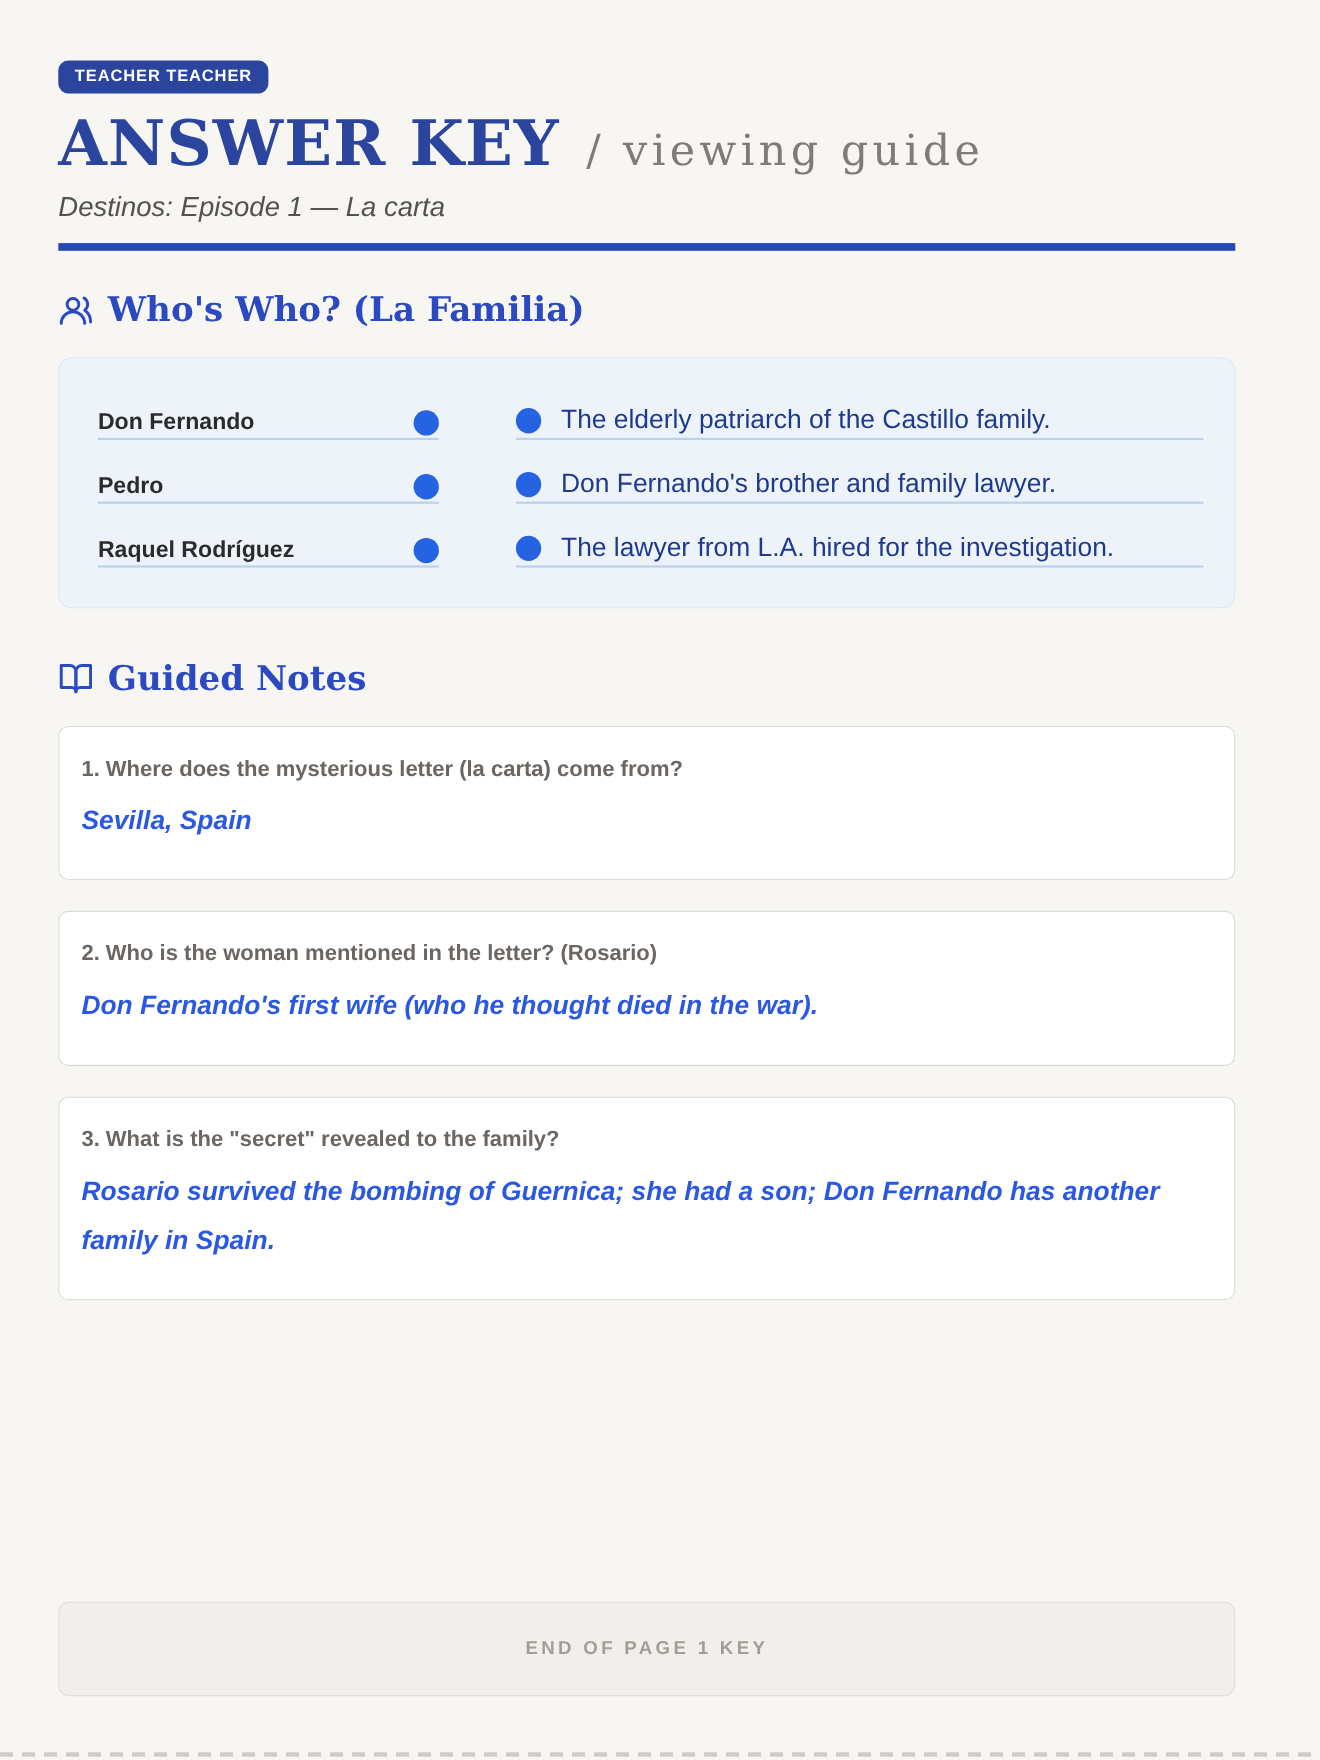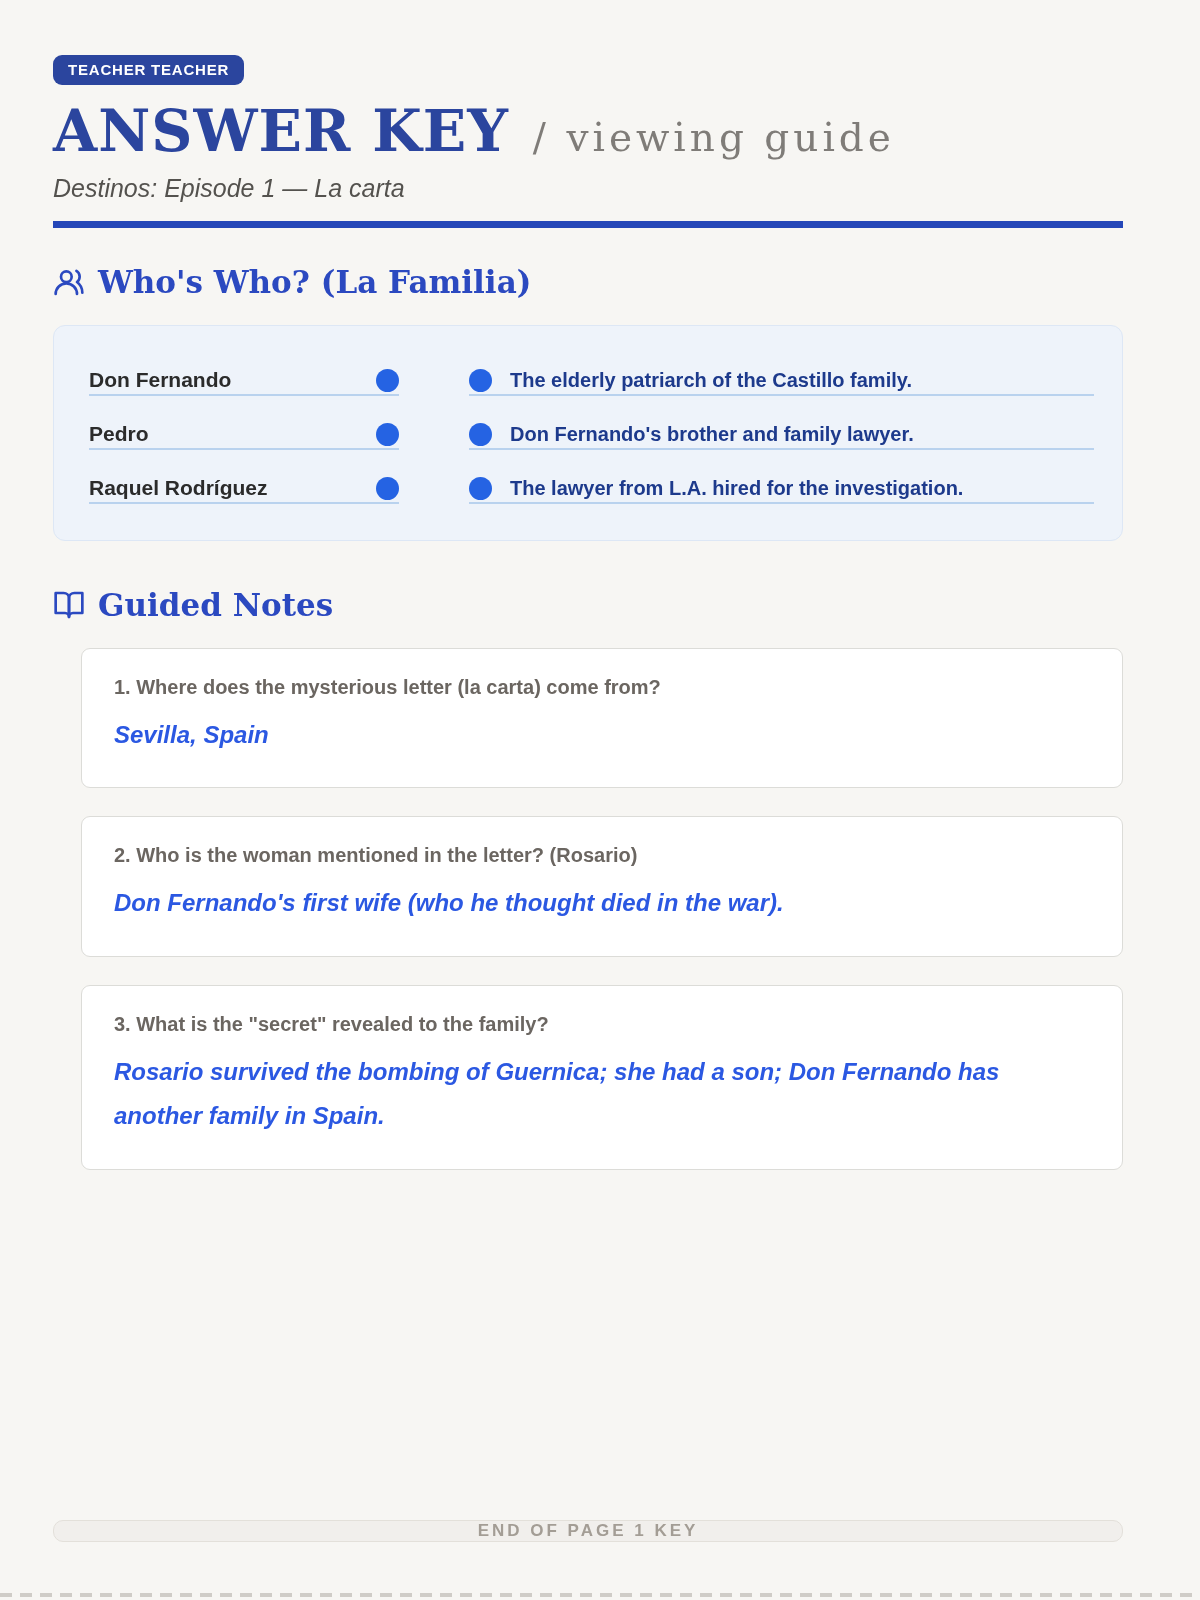--- a/index.html
+++ b/index.html
@@ -119,38 +119,37 @@
     padding-bottom:2px;
   }
   .match-left{justify-content:space-between;}
   .match-right{justify-content:flex-start;gap:18px;}
   .match-name{
     font-size:21px;
     font-weight:bold;
     color:var(--name-dark);
   }
   .match-answer{
-    font-size:20px;
-    font-weight:bold;
+    font-size:24px;
+    font-weight:normal;
     color:var(--match-answer-navy);
   }
   .dot{
     width:23px;height:23px;
     border-radius:50%;
     background:var(--dot-blue);
     flex:0 0 auto;
   }
   
   .note-card{
     margin-top:25px;
     background:var(--card-bg);
     border:1px solid var(--card-border);
     border-radius:9px;
-    padding:27px 32px 30px;
-    margin-left:28px;
+    padding:27px 20px 30px;
   }
   .note-card + .note-card{margin-top:28px;}
   .note-question{
     font-size:20px;
     font-weight:bold;
     color:var(--question-gray);
   }
   .note-answer{
     margin-top:14px;
     font-size:24px;
@@ -159,21 +158,21 @@
     color:var(--note-answer-blue);
     line-height:1.85;
   }
   
   .footer-bar{
     margin-top:auto;
     margin-bottom:58px;
     background:var(--footer-bg);
     border:1px solid var(--footer-border);
     border-radius:10px;
-    padding:0 0;
+    padding:32px 0;
     text-align:center;
     font-size:17px;
     font-weight:bold;
     letter-spacing:3px;
     color:var(--footer-text);
   }
   .perforation{
     position:absolute;
     left:0;right:0;bottom:3px;
     height:4px;

